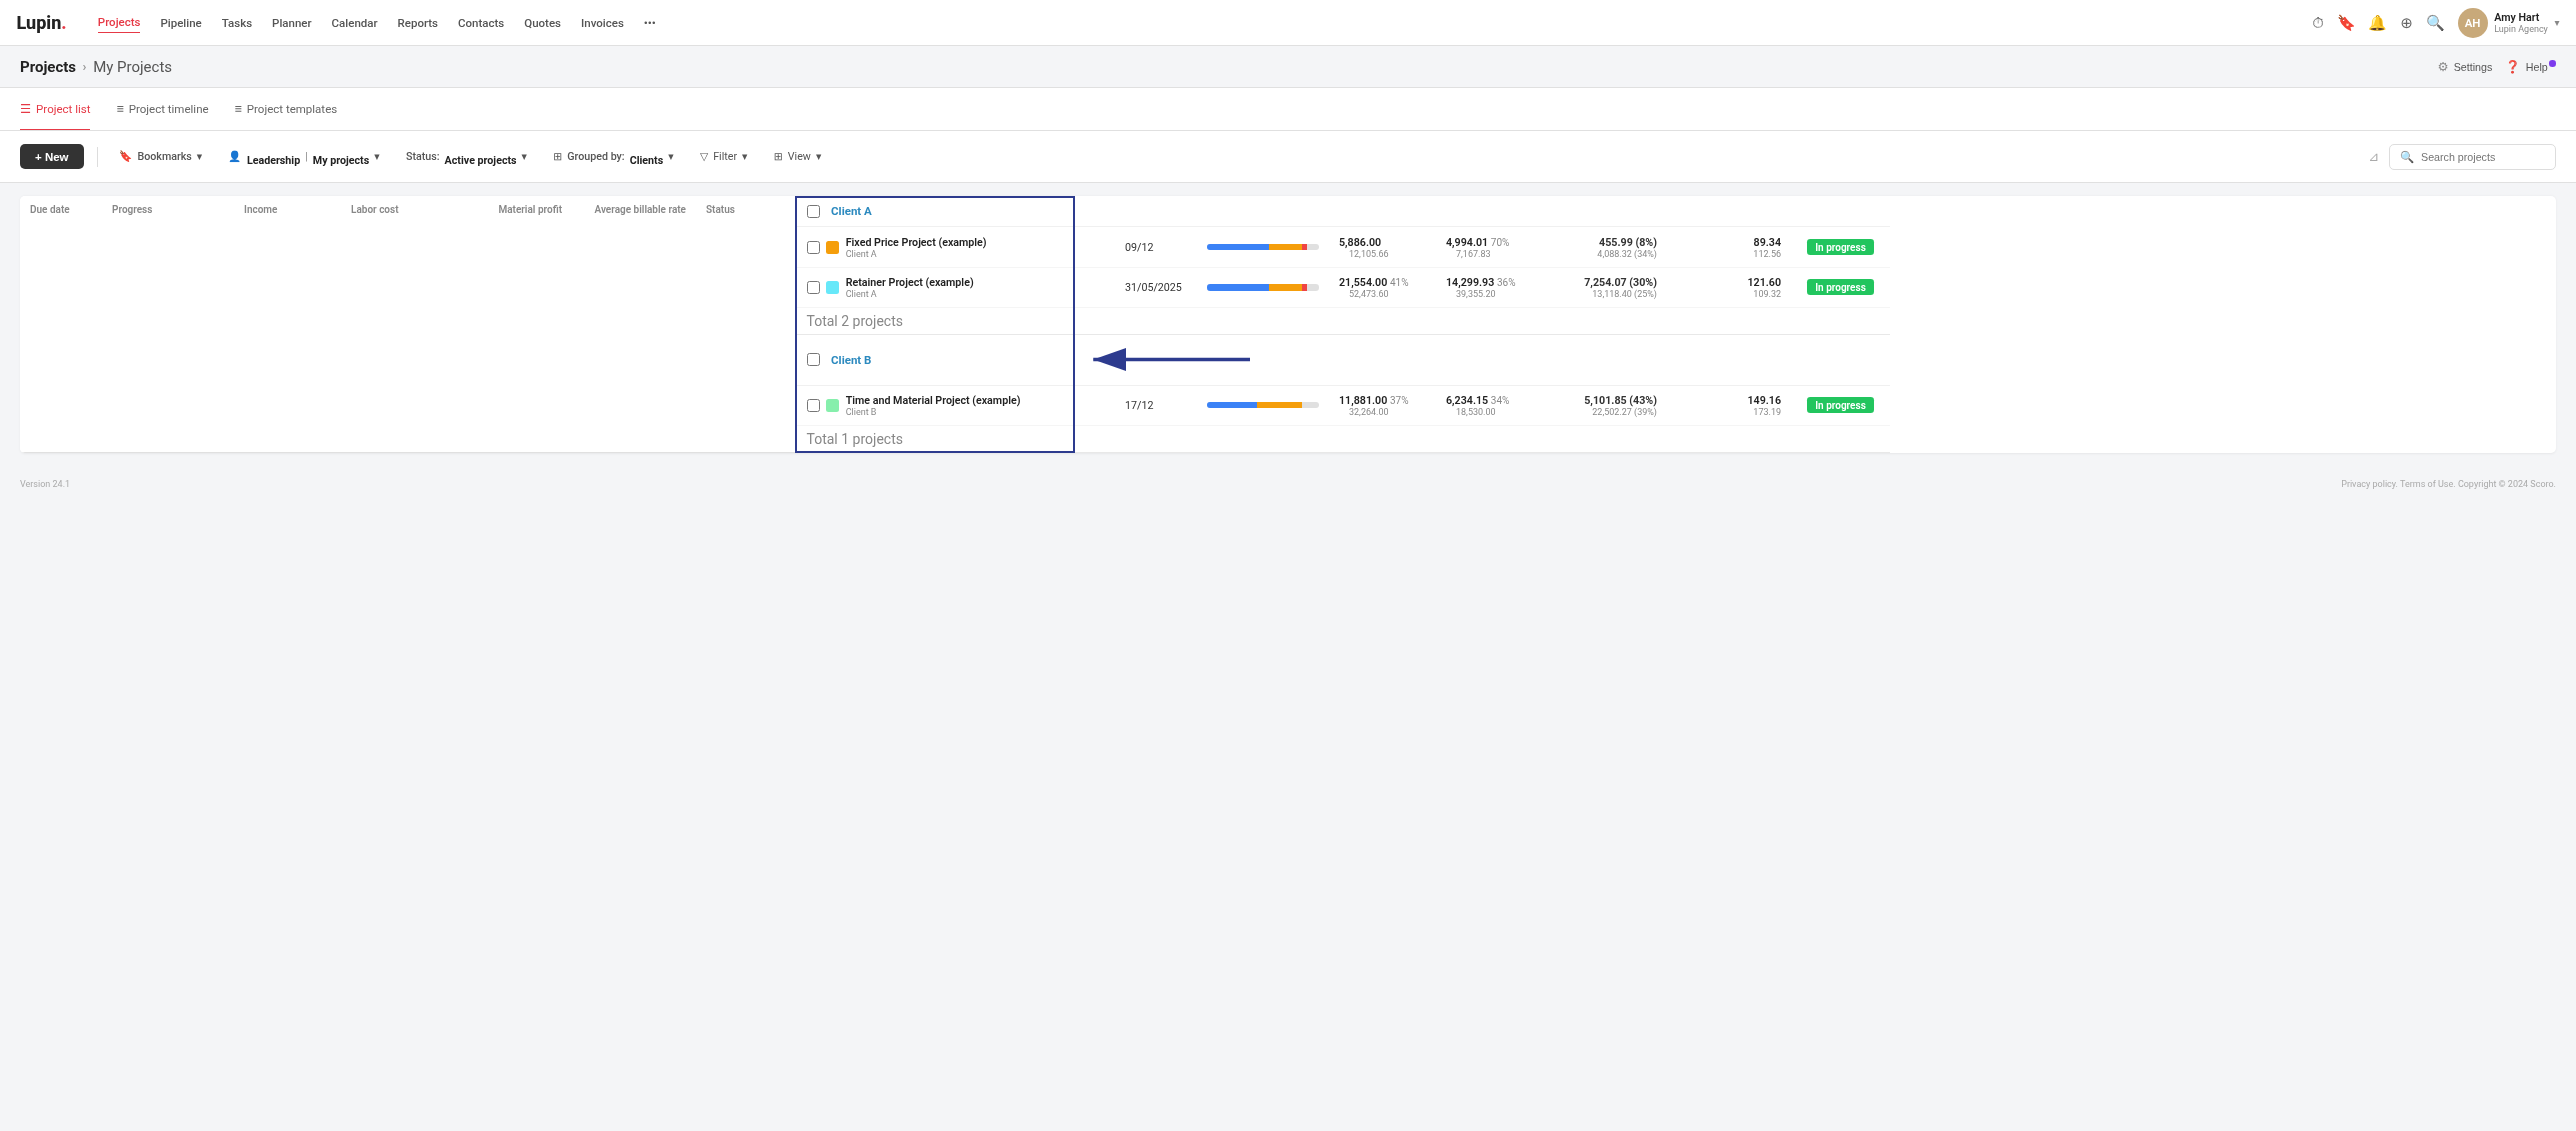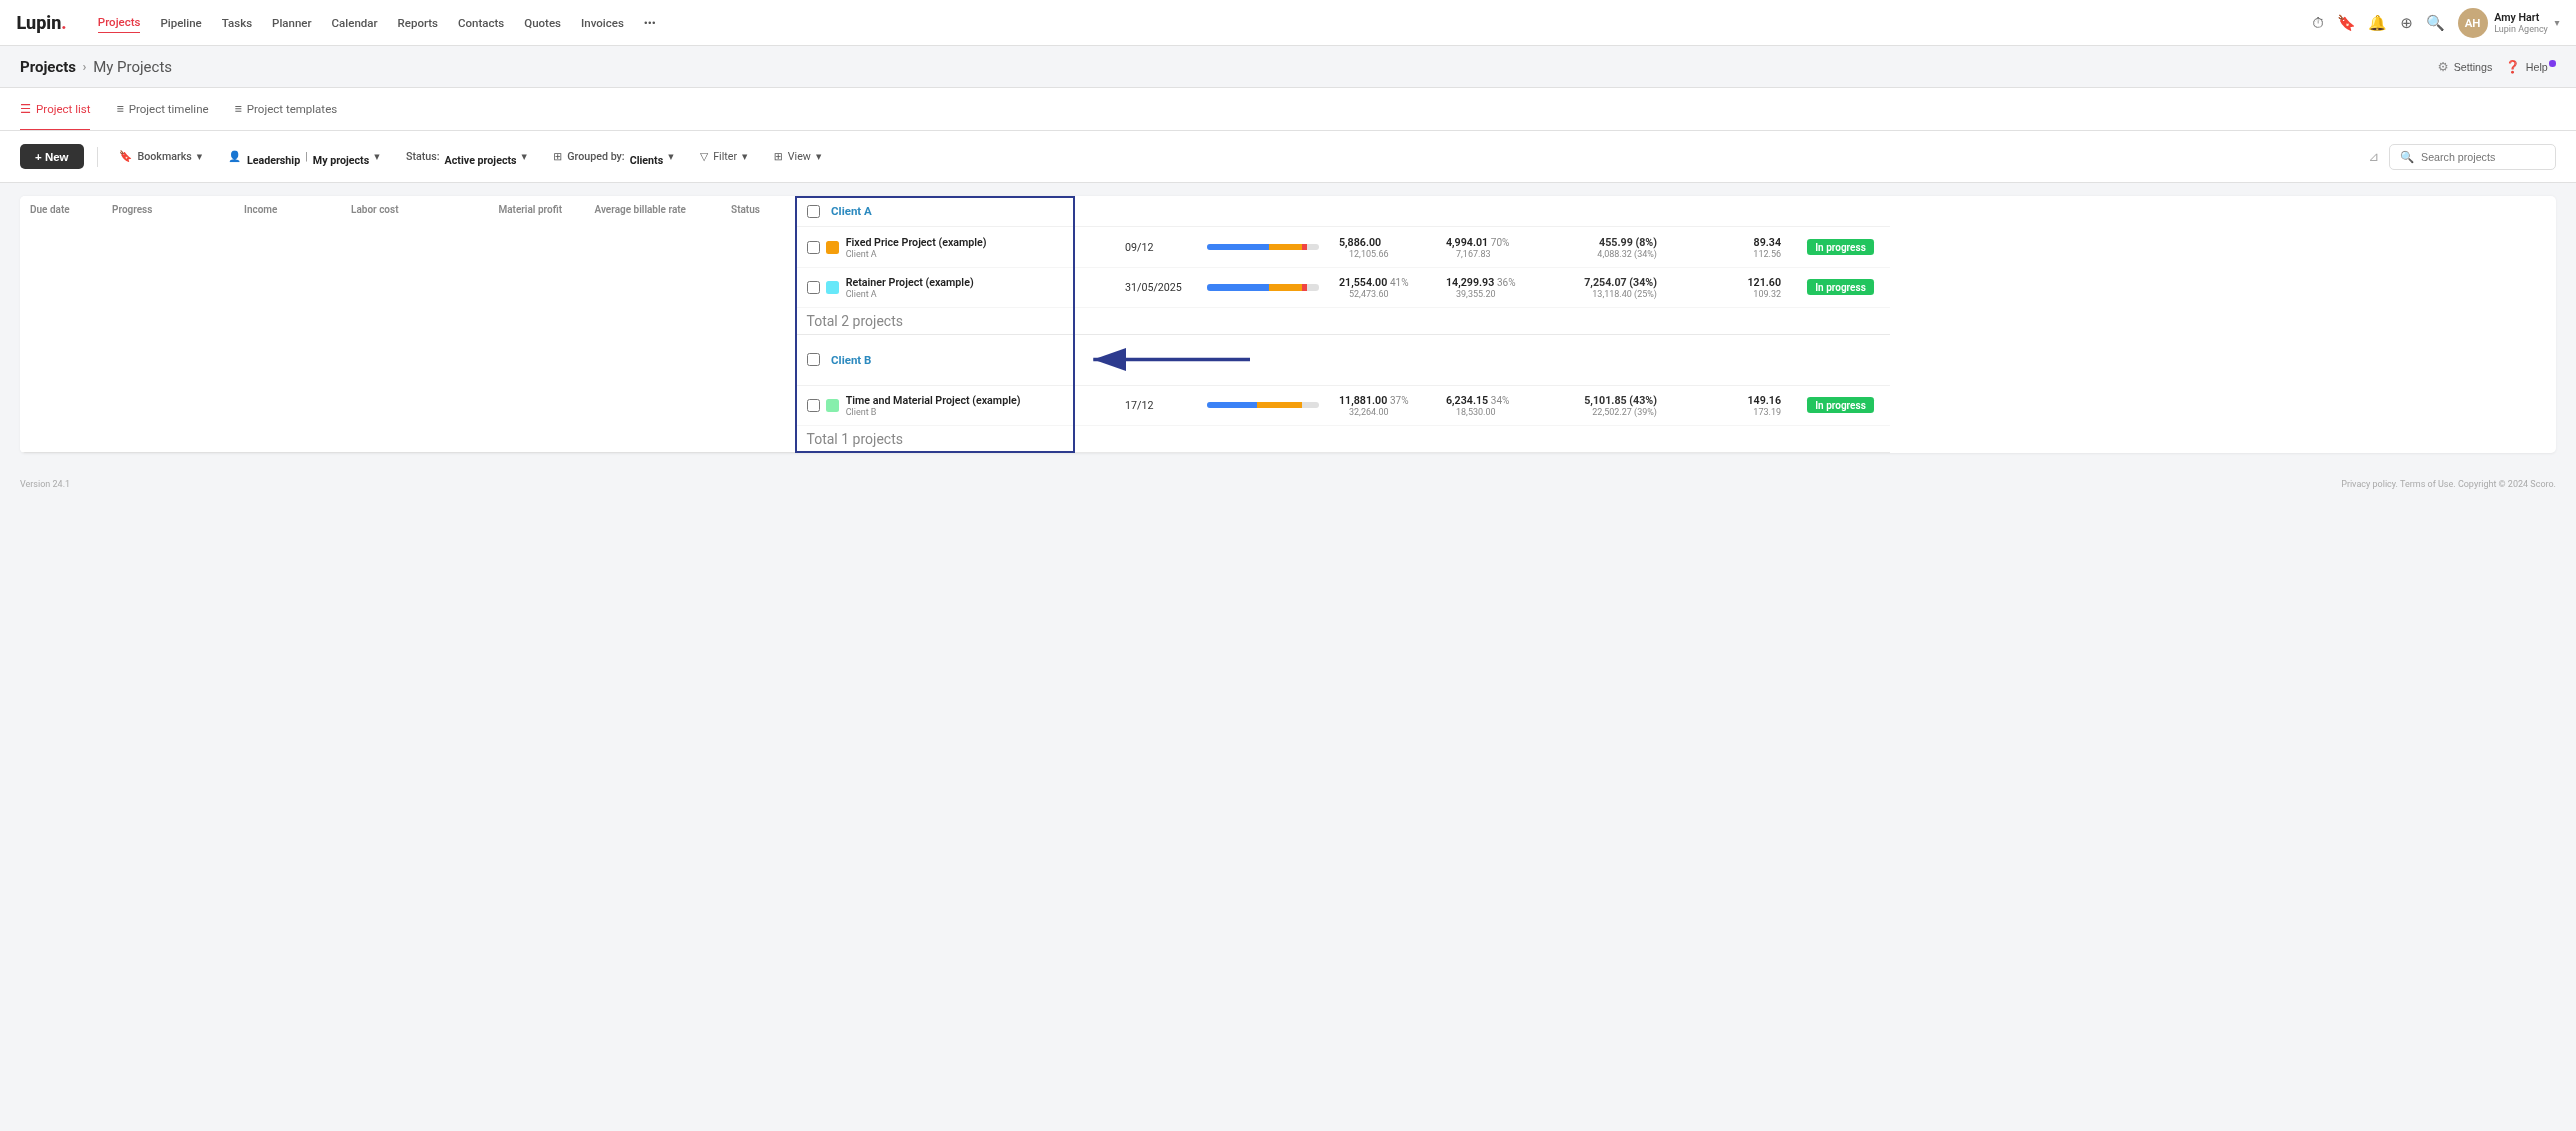--- a/index.html
+++ b/index.html
@@ -92,21 +92,21 @@
     .header-row { display: flex; border-bottom: 0.8px solid #e0e0e0; background: #fff; }
     .header-left { width: 280px; flex-shrink: 0; padding: 8.2px 11.5px; font-size: 10px; font-weight: 600; color: #888; }
     .header-right { flex: 1; display: flex; }
     .header-cell { padding: 8.2px 10px; font-size: 10px; font-weight: 600; color: #888; white-space: nowrap; }
     .header-cell.due { min-width: 82px; }
     .header-cell.progress { min-width: 132px; }
     .header-cell.income { min-width: 107px; }
     .header-cell.labor { min-width: 107px; }
     .header-cell.profit { min-width: 124px; text-align: right; }
     .header-cell.rate { min-width: 124px; text-align: right; }
-    .header-cell.status { min-width: 99px; text-align: center; }
+    .header-cell.status { min-width: 99px; text-align: left; }
 
     .data-row { display: flex; border-bottom: 0.8px solid #f5f5f5; align-items: center; }
     .data-left { width: 280px; flex-shrink: 0; display: flex; align-items: center; gap: 6.6px; padding: 8.2px 11.5px; }
     .data-right { flex: 1; display: flex; align-items: center; padding-left: 40px; }
     .data-cell { padding: 8.2px 10px; font-size: 10.7px; white-space: nowrap; }
     .data-cell.due { min-width: 82px; }
     .data-cell.progress-cell { min-width: 132px; }
     .data-cell.income { min-width: 107px; }
     .data-cell.labor { min-width: 107px; }
     .data-cell.profit { min-width: 124px; text-align: right; }
@@ -332,21 +332,21 @@
           </div>
           <div class="data-cell income">
             <div><span class="num-main">21,554.00</span> <span class="pct">41%</span></div>
             <div class="num-sub">52,473.60</div>
           </div>
           <div class="data-cell labor">
             <div><span class="num-main">14,299.93</span> <span class="pct">36%</span></div>
             <div class="num-sub">39,355.20</div>
           </div>
           <div class="data-cell profit">
-            <div class="profit-main">7,254.07 (34%)</div>
+            <div class="profit-main">7,254.07 (30%)</div>
             <div class="num-sub">13,118.40 (25%)</div>
           </div>
           <div class="data-cell rate">
             <div class="num-main">121.60</div>
             <div class="num-sub">109.32</div>
           </div>
           <div class="data-cell status">
             <span class="badge-inprogress">In progress</span>
           </div>
         </div>

